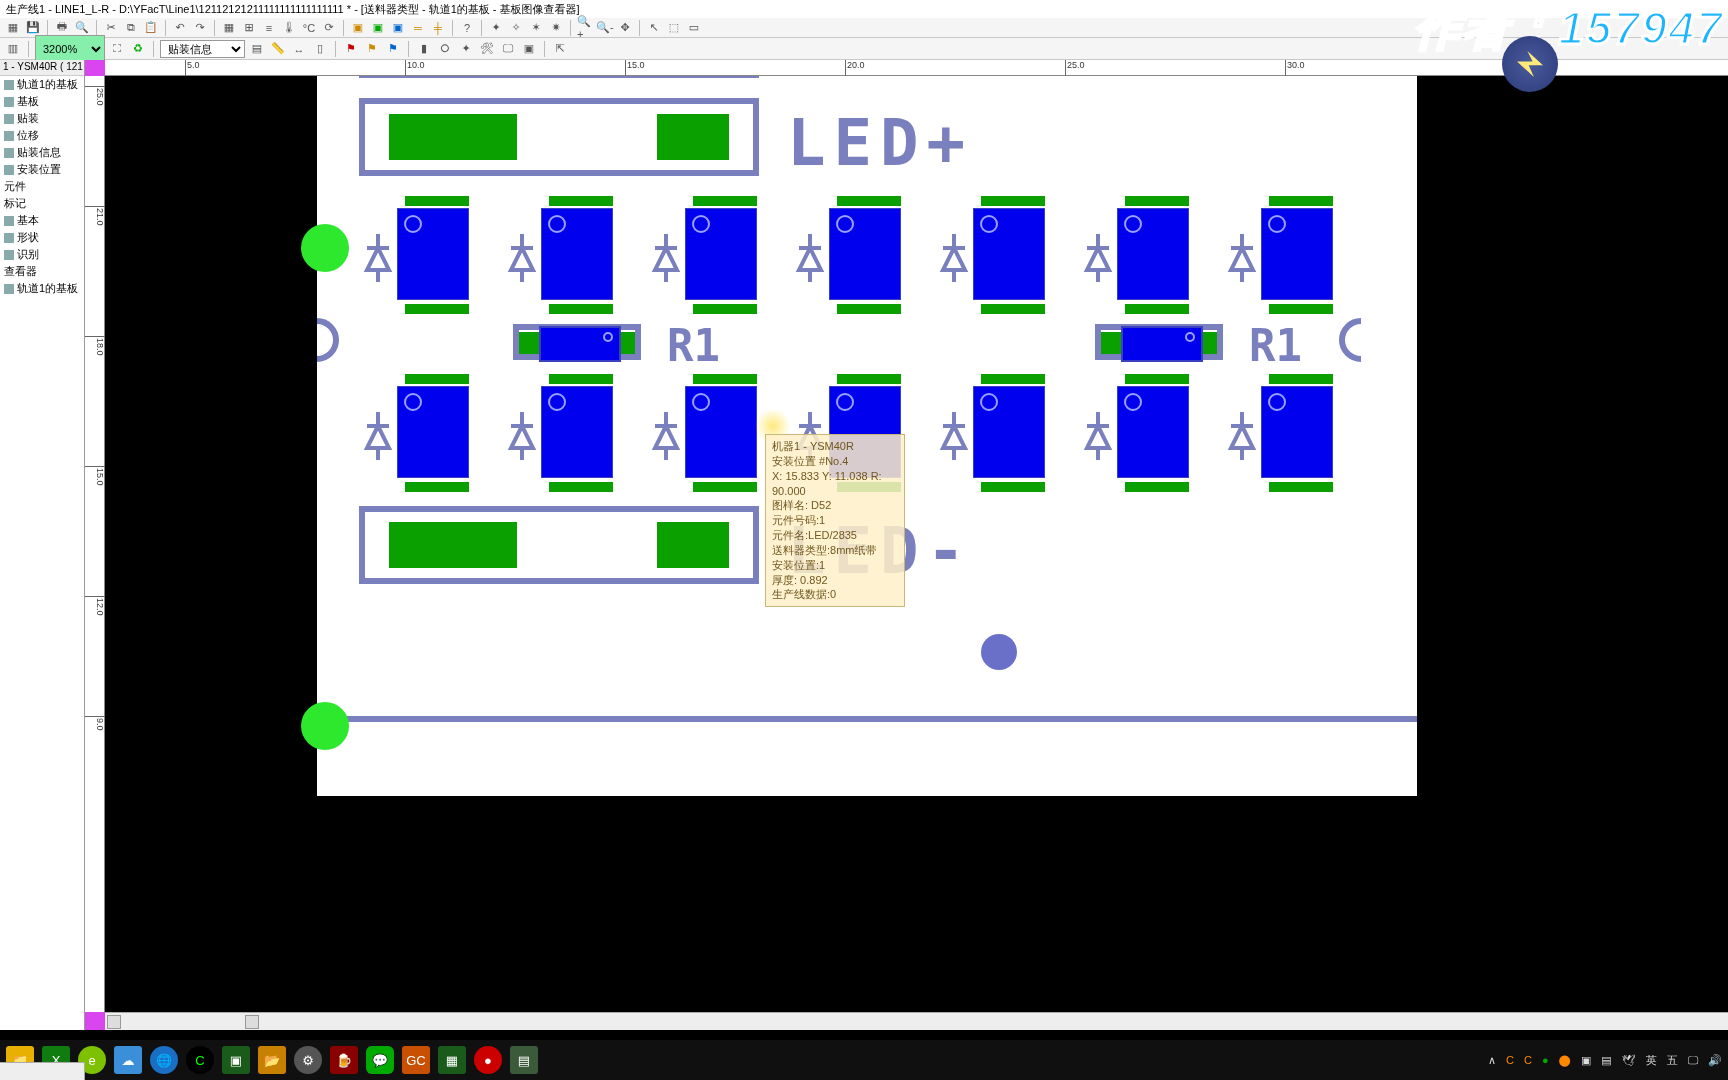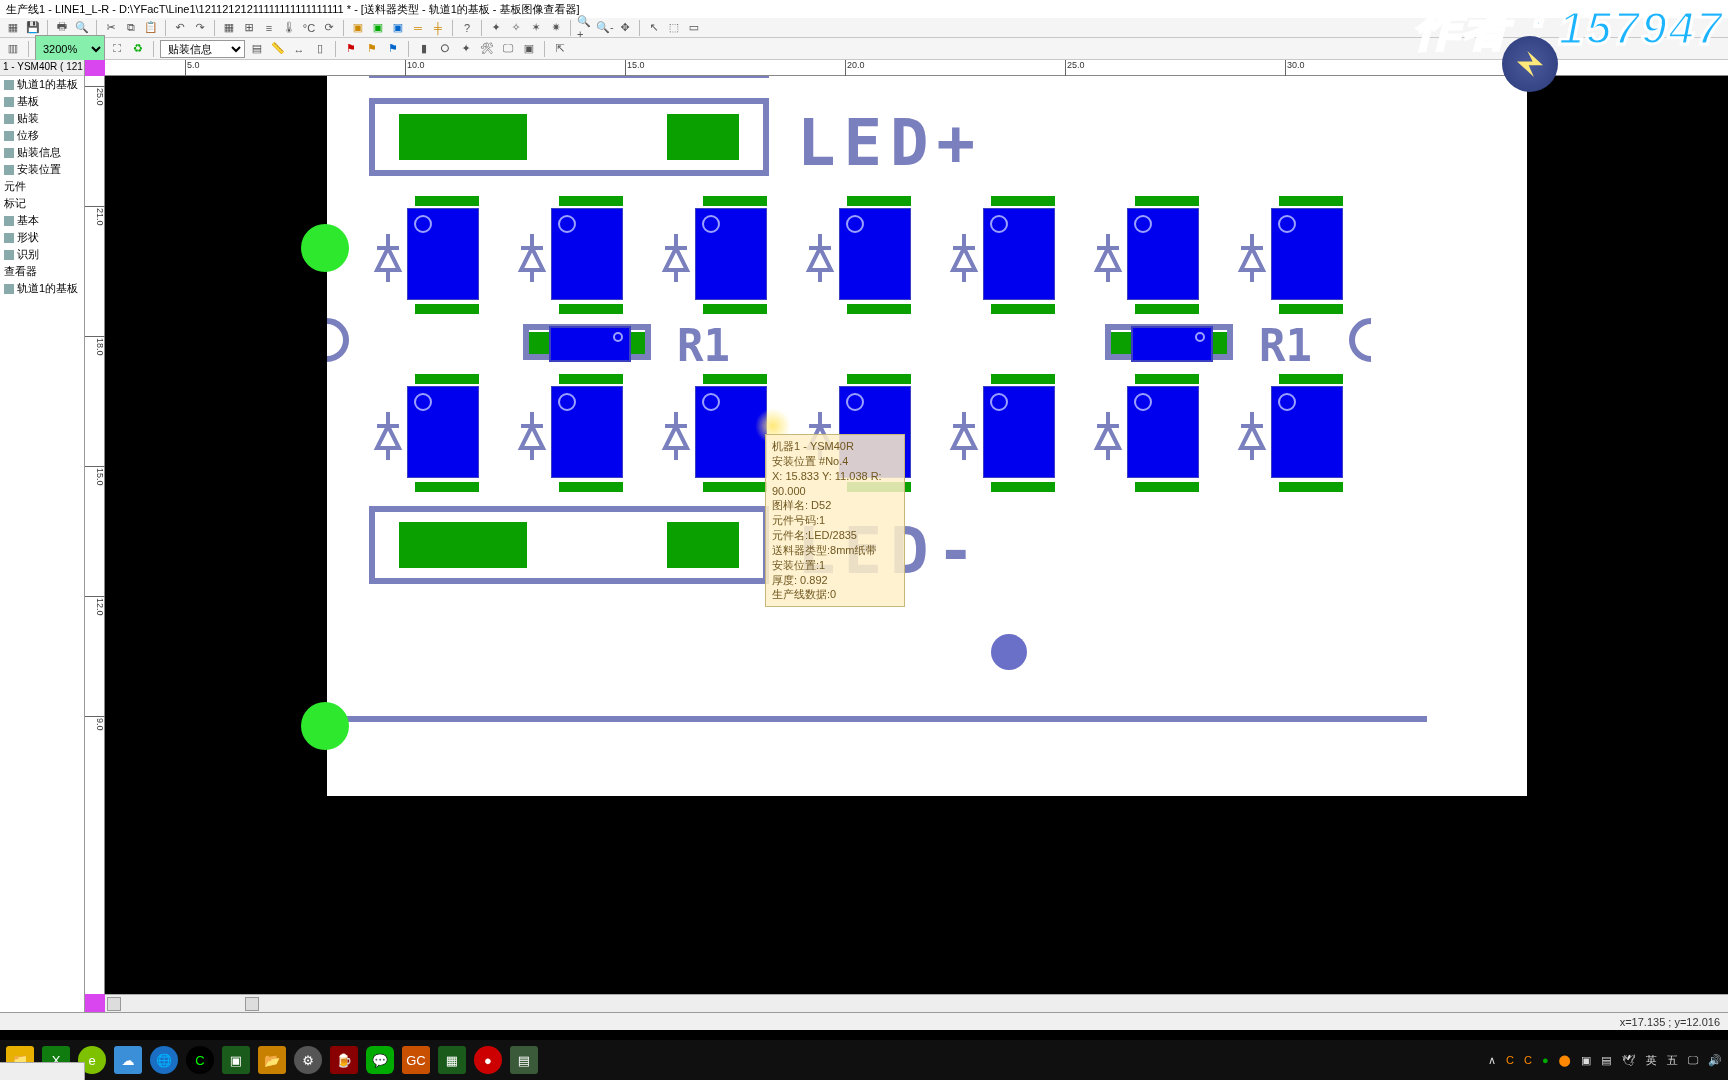--- a/index.html
+++ b/index.html
@@ -18,21 +18,21 @@
 .sidebar{width:85px;background:#fff;border-right:1px solid #999;display:flex;flex-direction:column}
 .sidehead{height:16px;background:#eee;border-bottom:1px solid #ccc;font-size:10px;padding:1px 3px;overflow:hidden;white-space:nowrap}
 .treeitem{padding:1px 4px;font-size:11px;color:#000;white-space:nowrap;overflow:hidden;display:flex;align-items:center;gap:3px}
 .treeitem .ticon{width:10px;height:10px;background:#8aa;display:inline-block}
 .canvaswrap{flex:1;position:relative;background:#d946ef}
 .ruler-h{position:absolute;left:20px;right:0;top:0;height:16px;background:#fff;border-bottom:1px solid #888;z-index:3}
 .ruler-v{position:absolute;left:0;top:16px;bottom:18px;width:20px;background:#fff;border-right:1px solid #888;z-index:3}
 .ruler-h .tick{position:absolute;top:0;height:16px;border-left:1px solid #666;font-size:9px;color:#333;padding-left:1px}
 .ruler-v .tick{position:absolute;left:0;width:20px;border-top:1px solid #666;font-size:9px;color:#333;writing-mode:vertical-rl;text-orientation:mixed;padding-top:1px}
 .canvas{position:absolute;left:20px;top:16px;right:0;bottom:18px;background:#000;overflow:hidden}
-.board{position:absolute;left:222px;top:-20px;width:1200px;height:740px;background:#fff}
+.board{position:absolute;left:212px;top:-20px;width:1100px;height:740px;background:#fff}
 .silks{position:absolute;font-family:Consolas,monospace;color:#7a7fbd;font-weight:600}
 .label-led{font-size:64px;letter-spacing:8px}
 .comp-outline{position:absolute;border:6px solid #7a7fbd;background:transparent}
 .greenpad{position:absolute;background:#0aa000}
 .bluepad{position:absolute;background:#0000ef;border:1px solid #3a40c0}
 .bluepad .mark{position:absolute;width:18px;height:18px;border:2px solid #9ba0ff;border-radius:50%;top:6px;left:6px}
 .r-blue{position:absolute;background:#0000ef;border:2px solid #3a40c0}
 .r-blue .mark{position:absolute;width:10px;height:10px;border:2px solid #9ba0ff;border-radius:50%;top:4px;right:6px}
 .diode{position:absolute;color:#7a7fbd}
 .fid-green{position:absolute;width:48px;height:48px;background:#2ee82e;border-radius:50%}
@@ -418,23 +418,20 @@
           <div>送料器类型:8mm纸带</div>
           <div>安装位置:1</div>
           <div>厚度: 0.892</div>
           <div>生产线数据:0</div>
         </div>
       </div>
       <div class="scrollbar-h"></div>
     </div>
   </div>
 
-  <div class="statusbar">
-    <span>x=17.135 ; y=12.016</span>
-  </div>
 
   <div class="blackgap"></div>
 
   <div class="taskbar">
     <div class="taskico" style="background:#e8b000">📁</div>
     <div class="taskico" style="background:#107c10">X</div>
     <div class="taskico" style="background:#7ec100;border-radius:50%;color:#fff">e</div>
     <div class="taskico" style="background:#3a8fd8">☁</div>
     <div class="taskico" style="background:#1a6fc4;border-radius:50%">🌐</div>
     <div class="taskico" style="background:#000;color:#0f0;border-radius:50%">C</div>

